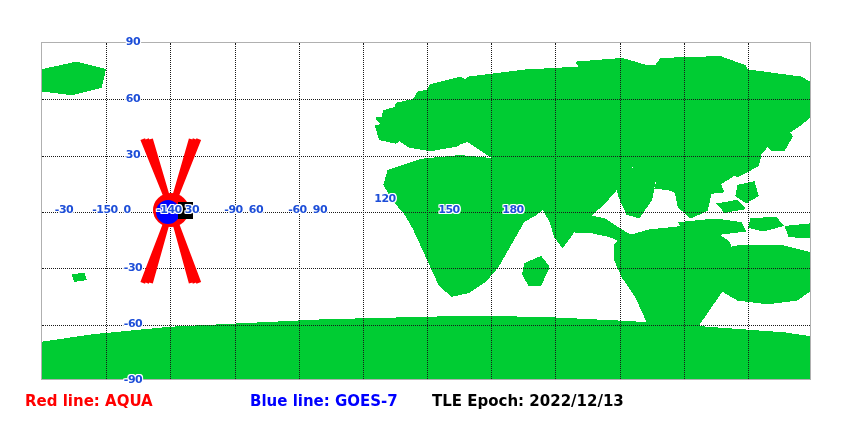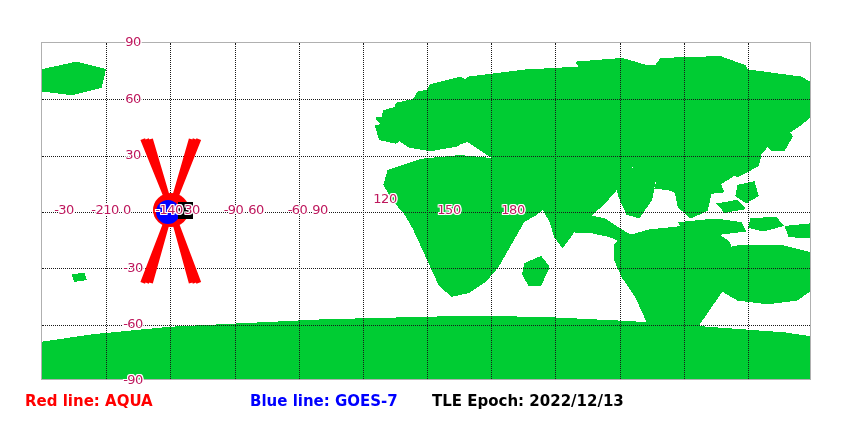--- a/index.html
+++ b/index.html
@@ -26,23 +26,23 @@
 
   
   .grid-v,.grid-h{position:absolute;pointer-events:none;}
   .grid-v{top:0;bottom:0;width:0;border-left:1px dotted #1a1a1a;}
   .grid-h{left:0;right:0;height:0;border-top:1px dotted #1a1a1a;}
 
   
   .lbl{
     position:absolute;
     font-family:"DejaVu Sans", sans-serif;
-    font-size:13px;
-    font-weight:normal;
-    color:#be185d;
+    font-size:11px;
+    font-weight:bold;
+    color:#1d4ed8;
     white-space:nowrap;
     letter-spacing:-0.5px;
     transform:translate(-50%,-50%);
     pointer-events:none;
     text-shadow:
       1px 0 0 #ffffff, -1px 0 0 #ffffff,
       0 1px 0 #ffffff, 0 -1px 0 #ffffff,
       1px 1px 0 #ffffff, -1px -1px 0 #ffffff,
       1px -1px 0 #ffffff, -1px 1px 0 #ffffff;
   }
@@ -196,21 +196,21 @@
         <path class="track" d="M153.6 96.7 L129.4 167.1 L104.8 241.3" stroke="#ff0000"></path>
         <path class="track" d="M149.7 96.7 L129.4 167.1 L108.7 241.3" stroke="#ff0000"></path>
       </svg>
 
     <div class="marker-red-blob" style="left: 111.403px; top: 150.122px; width: 36px; height: 34px; background: rgb(255, 0, 0);"></div>
     <div class="marker-blue" style="width: 24px; height: 24px; position: absolute; left: 114.194px; top: 157px; background: rgb(0, 0, 255);"></div>
     <div class="marker-black" style="width: 15px; height: 17px; position: absolute; left: 135.806px; top: 158.622px; background: rgb(0, 0, 0);"></div>
 
   </div>
 
-  <span class="lbl" style="left:105px;  top:209px;">-210</span>
+  <span class="lbl" style="left:105px;  top:209px;">-150</span>
   <span class="lbl" style="left:169px;  top:209px;">-140</span>
   <span class="lbl" style="left:233.5px;top:209px;">-90</span>
   <span class="lbl" style="left:297.5px;top:209px;">-60</span>
   <span class="lbl" style="left:64px;   top:209px;">-30</span>
   <span class="lbl" style="left:127px;  top:209px;">0</span>
   <span class="lbl" style="left:192px;  top:209px;">30</span>
   <span class="lbl" style="left:256px;  top:209px;">60</span>
   <span class="lbl" style="left:320px;  top:209px;">90</span>
   <span class="lbl" style="left:385px;  top:198px;">120</span>
   <span class="lbl" style="left:449px;  top:209px;">150</span>

